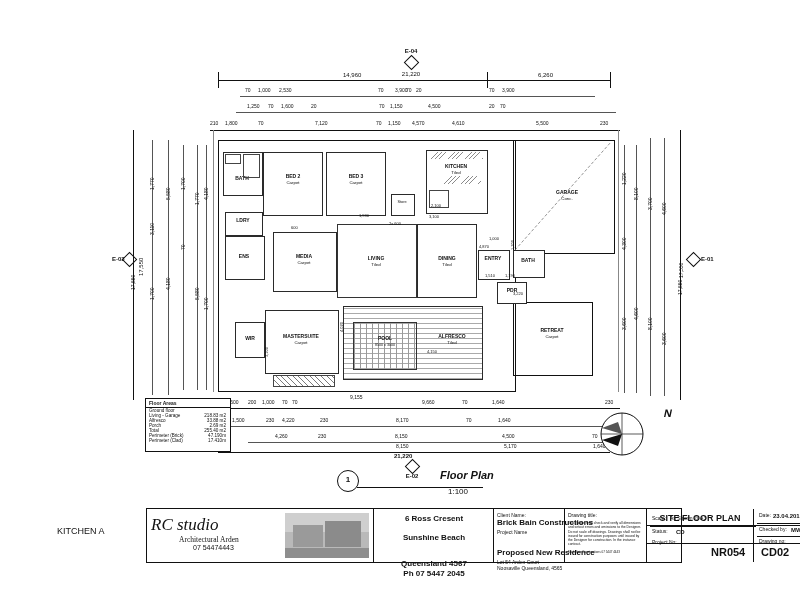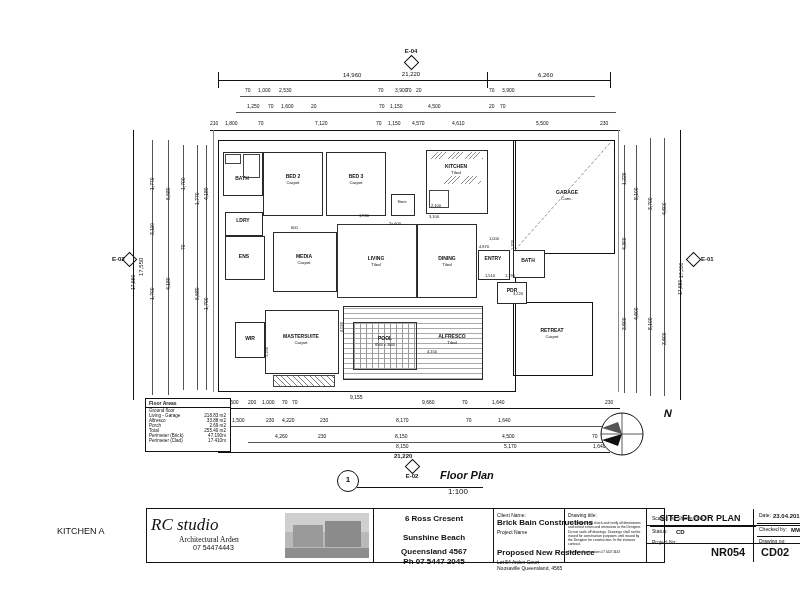--- a/index.html
+++ b/index.html
@@ -381,41 +381,41 @@
             <td style="text-align:right;">47.190m</td>
           </tr>
       <tr>
             <td>Perimeter (Clad)</td>
             <td style="text-align:right;">17.410m</td>
           </tr>
     </tbody>
       </table>
   </div>
 
-  <div class="tb" style="left:146px;top:508px;width:517px;height:53px;">
+  <div class="tb" style="left:146px;top:508px;width:517px;height:53px;padding-left:17px;">
 
     <div class="tbcell" style="left:4px;top:6px;width:130px;">
       <div style="font-family:'Liberation Serif',serif;font-size:17px;font-style:italic;">RC studio</div>
       <div style="font-size:7.5px;font-family:'Liberation Serif',serif;padding-left:28px;">Architectural Arden</div>
       <div style="font-size:7px;padding-left:42px;">07 54474443</div>
     </div>
 
     <div class="photo" style="left:138px;top:4px;width:84px;height:45px;">
       <div class="sky"></div>
       <div class="bld" style="left:8px;top:12px;width:30px;height:22px;"></div>
       <div class="bld" style="left:40px;top:8px;width:36px;height:26px;background:#8b8b8b;"></div>
       <div class="grass"></div>
     </div>
 
     <div class="sep vl" style="left:226px;top:0;width:1px;height:53px;background:#111;"></div>
 
     <div class="tbcell ctr" style="left:232px;top:6px;width:110px;">
       <div class="t8 b">6 Ross Cresent</div>
       <div class="t8 b" style="margin-top:11px;">Sunshine Beach</div>
-      <div class="t8 b" style="margin-top:6px;">Queensland 4567</div>
+      <div class="t8 b" style="margin-top:18px;">Queensland 4567</div>
       <div class="t8 b" style="margin-top:2px;">Ph  07 5447 2045</div>
     </div>
 
     <div class="sep vl" style="left:346px;top:0;width:1px;height:53px;background:#111;"></div>
 
     <div class="tbcell" style="left:350px;top:4px;width:140px;">
       <div class="t5">Client Name:</div>
       <div class="t8 b" style="margin-top:1px;">Brick Bain Constructions</div>
       <div class="t5" style="margin-top:3px;">Project Name</div>
       <div class="t8 b" style="margin-top:14px;">Proposed New Residence</div>

